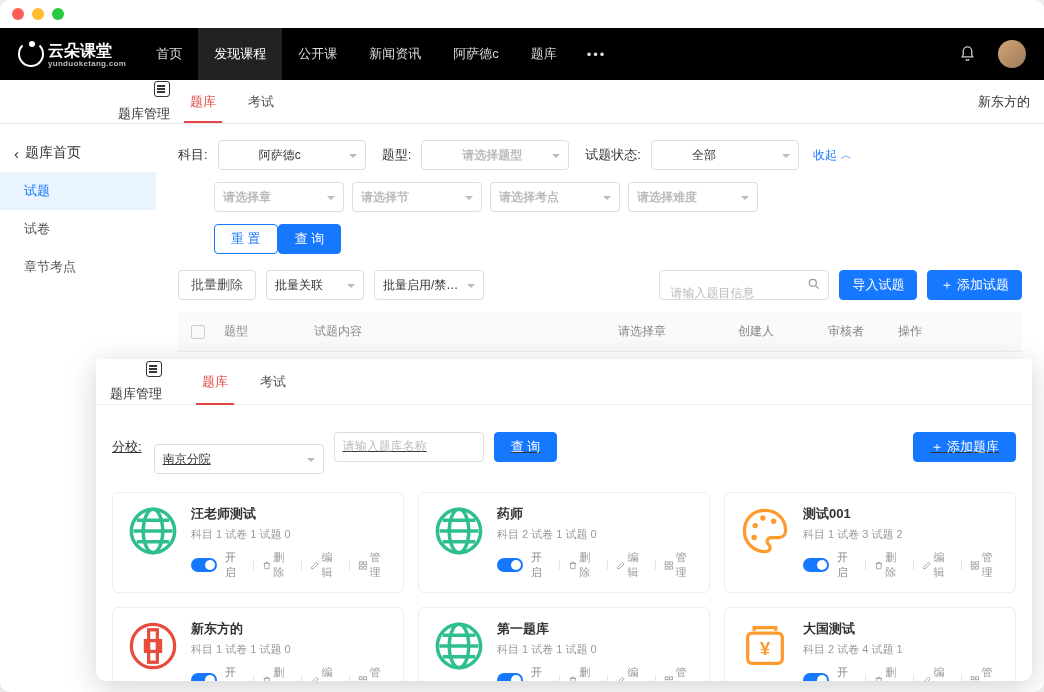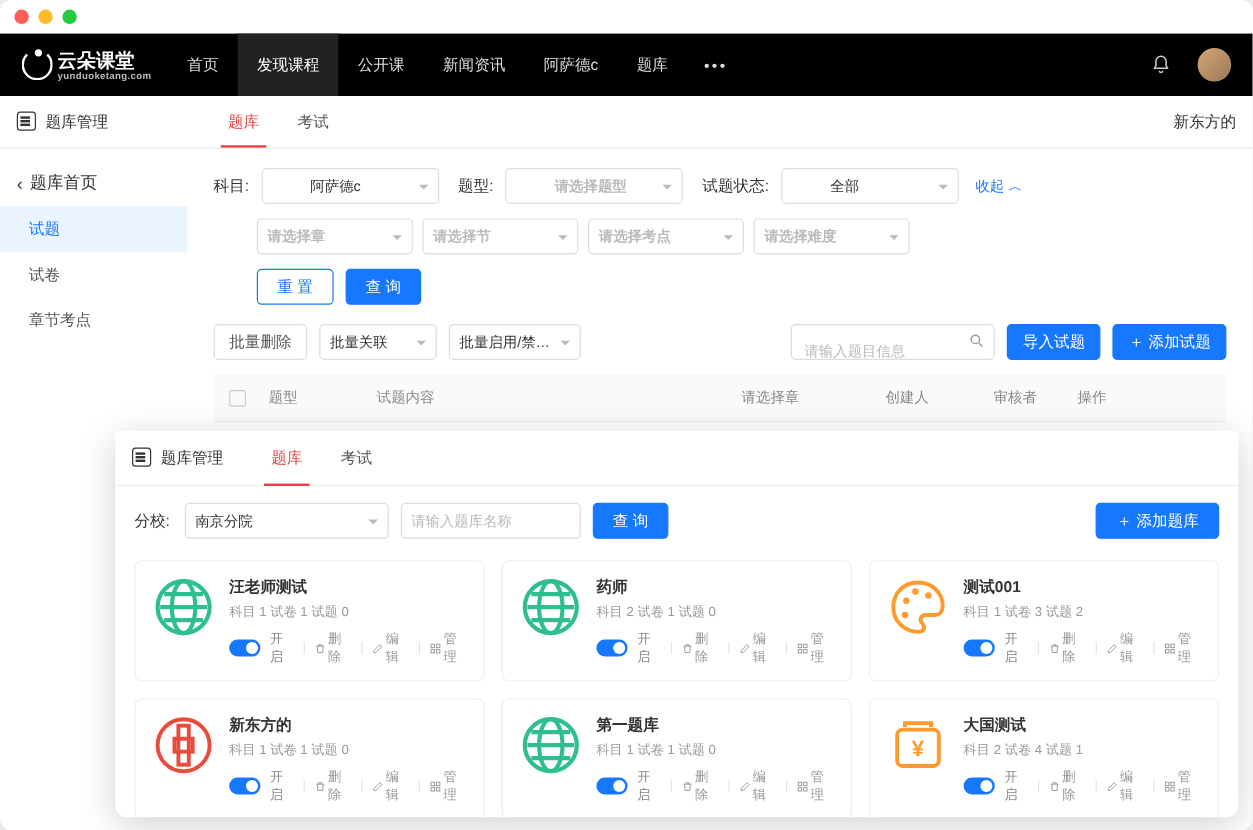--- a/index.html
+++ b/index.html
@@ -19,21 +19,21 @@
 .nav-items { display: flex; align-items: center; height: 100%; }
 .nav-item { height: 100%; padding: 0 16px; display: flex; align-items: center; color: #ddd; font-size: 13px; cursor: pointer; }
 .nav-item.active { background: #222; color: #fff; }
 .nav-more { padding: 0 14px; color: #ddd; cursor: pointer; letter-spacing: 2px; }
 .nav-right { margin-left: auto; display: flex; align-items: center; gap: 22px; }
 .bell-icon { width: 17px; height: 18px; position: relative; }
 .bell-icon svg { width: 100%; height: 100%; }
 .avatar { width: 28px; height: 28px; border-radius: 50%; background: linear-gradient(135deg, #d4a574, #9b7a5a); }
 
 .subheader { height: 44px; display: flex; align-items: center; padding: 0 14px; border-bottom: 1px solid #e8e8e8; }
-.sh-left { display: flex; align-items: flex-start; gap: 8px; width: 156px; }
+.sh-left { display: flex; align-items: flex-end; gap: 8px; width: 156px; flex-direction: column; }
 .sh-icon { width: 16px; height: 16px; border: 1.5px solid #333; border-radius: 3px; position: relative; }
 .sh-icon::before { content: ""; position: absolute; width: 8px; height: 2px; background: #333; top: 3px; left: 2px; box-shadow: 0 3px 0 #333, 0 6px 0 #333; }
 .sh-tabs { display: flex; gap: 0; height: 100%; margin-left: 4px; }
 .sh-tab { padding: 0 16px; display: flex; align-items: center; height: 100%; cursor: pointer; color: #555; position: relative; }
 .sh-tab.active { color: #e64545; }
 .sh-tab.active::after { content: ""; position: absolute; bottom: 0; left: 10px; right: 10px; height: 2px; background: #e64545; }
 .sh-right { margin-left: auto; color: #333; }
 
 .body-split { display: flex; height: calc(100% - 28px - 52px - 44px); position: relative; }
 .sidebar { width: 156px; border-right: 0; padding: 10px 0; }
@@ -46,21 +46,21 @@
 .filter-row { display: flex; align-items: center; gap: 8px; margin-bottom: 12px; flex-wrap: wrap; }
 .f-label { color: #333; margin-right: 2px; }
 .select, .input { height: 30px; border: 1px solid #ddd; border-radius: 4px; background: #fff; padding: 0 8px; display: flex; align-items: center; color: #333; font-size: 12px; position: relative; cursor: pointer; }
 .select::after { content: ""; position: absolute; right: 8px; top: 13px; border: 4px solid transparent; border-top-color: #bbb; }
 .select.placeholder { color: #bbb; font-weight: bold; }
 .w120 { width: 148px; padding-left: 40px; } .w130 { width: 130px; }
 .link-collapse { color: #1677ff; font-size: 12px; cursor: pointer; margin-left: 6px; }
 .btn { height: 30px; padding: 0 16px; border-radius: 4px; border: 1px solid #ddd; background: #fff; color: #555; font-size: 13px; cursor: pointer; display: inline-flex; align-items: center; justify-content: center; }
 .btn.primary { background: #1677ff; border-color: #1677ff; color: #fff; }
 .btn.outline-blue { border-color: #1677ff; color: #1677ff; }
-.btn-row { display: flex; gap: 10px; margin: 2px 0 16px 36px; }
+.btn-row { display: flex; margin: 2px 0 16px 36px; }
 
 .toolbar { display: flex; align-items: center; gap: 10px; margin-bottom: 12px; }
 .toolbar .select { width: 98px; }
 .toolbar .btn { padding: 0 12px; }
 .toolbar-right { margin-left: auto; display: flex; gap: 10px; align-items: center; }
 .search-input { width: 170px; height: 30px; border: 1px solid #ddd; border-radius: 4px; padding: 16px 28px 0 10px; font-size: 12px; color: #333; position: relative; }
 .search-wrap { position: relative; }
 .search-wrap .mag { position: absolute; right: 8px; top: 7px; width: 14px; height: 14px; }
 
 .table { width: 100%; }
@@ -77,22 +77,22 @@
 .chk { width: 14px; height: 14px; border: 1px solid #ccc; border-radius: 2px; cursor: pointer; }
 .sound-icon { display: inline-flex; color: #1677ff; }
 .status-dot { display: inline-block; width: 6px; height: 6px; border-radius: 50%; background: #ff7d1a; margin-right: 5px; vertical-align: middle; }
 .op-link { color: #1677ff; cursor: pointer; margin-right: 10px; font-size: 12px; }
 .op-link.muted { color: #bbb; }
 
 
 .panel2 { position: absolute; left: 96px; top: 359px; width: 936px; height: 322px; background: #fff; box-shadow: 0 6px 30px rgba(0,0,0,0.18); border-radius: 4px 4px 10px 10px; overflow: hidden; }
 .p2-head { height: 46px; border-bottom: 1px solid #eee; display: flex; align-items: center; padding: 0 14px; }
 .p2-body { padding: 14px 16px 18px; }
-.p2-filter { display: flex; align-items: center; gap: 10px; margin-bottom: 18px; }
-.p2-filter .select { width: 170px; }
+.p2-filter { display: flex; align-items: center; gap: 10px; margin-bottom: 18px; text-decoration: underline; }
+.p2-filter .select { width: 170px; margin-top: 25px; }
 .p2-filter .input { width: 150px; color: #bbb; }
 .card-grid { display: grid; grid-template-columns: repeat(3, 1fr); gap: 14px; }
 .card { border: 1px solid #eee; border-radius: 6px; padding: 12px 14px; display: flex; gap: 12px; }
 .card-icon { width: 52px; height: 52px; flex-shrink: 0; display: flex; align-items: center; justify-content: center; }
 .card-body { flex: 1; min-width: 0; }
 .card-title { font-size: 13px; font-weight: 600; color: #333; margin-bottom: 4px; }
 .card-meta { font-size: 11px; color: #999; margin-bottom: 8px; }
 .card-actions { display: flex; align-items: center; gap: 8px; font-size: 11px; color: #888; }
 .toggle { width: 26px; height: 14px; background: #1677ff; border-radius: 7px; position: relative; cursor: pointer; flex-shrink: 0; }
 .toggle::after { content: ""; position: absolute; width: 10px; height: 10px; background: #fff; border-radius: 50%; top: 2px; right: 2px; }

